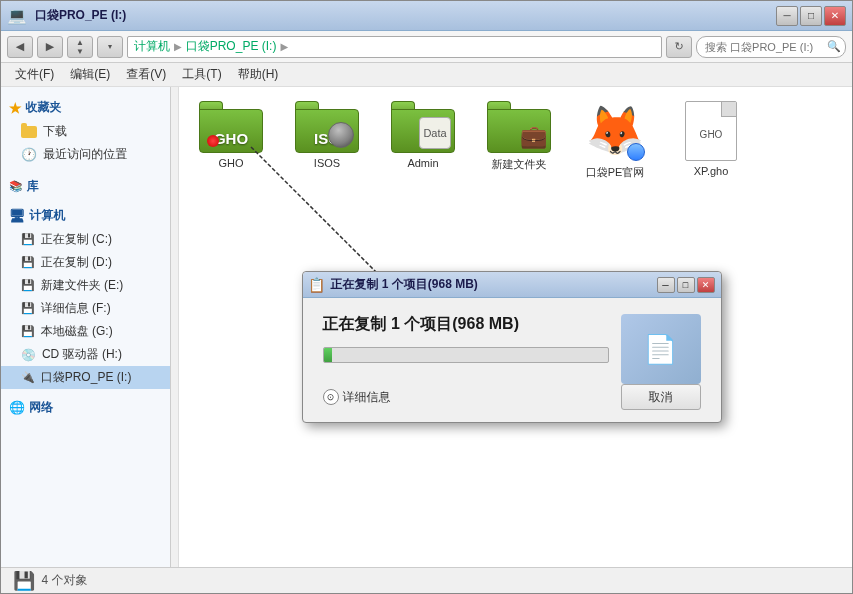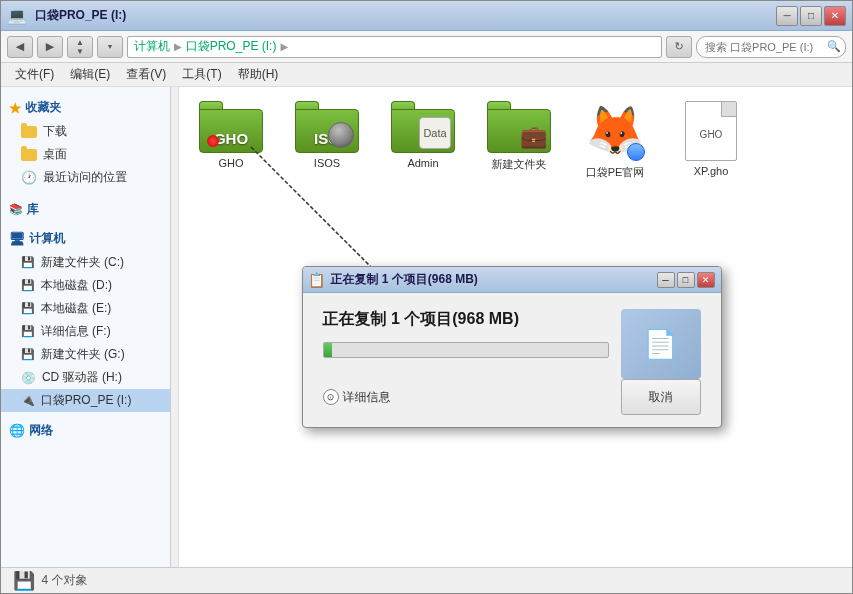--- a/index.html
+++ b/index.html
@@ -463,21 +463,21 @@
       border: 1px solid #888;
       border-radius: 50%;
       display: flex;
       align-items: center;
       justify-content: center;
       font-size: 9px;
       background: white;
     }
     .cancel-btn {
       width: 80px;
-      height: 36px;
+      height: 26px;
       background: linear-gradient(to bottom, #f5f5f5, #e0e0e0);
       border: 1px solid #aaa;
       border-radius: 3px;
       font-size: 12px;
       color: #333;
       cursor: pointer;
       display: flex;
       align-items: center;
       justify-content: center;
     }
@@ -544,58 +544,54 @@
 
       <div class="sidebar-section-title">
         <span class="star-icon">★</span>
         <span>收藏夹</span>
       </div>
       <div class="sidebar-item">
         <div class="folder-icon-sm"></div>
         <span>下载</span>
       </div>
       <div class="sidebar-item">
-        <div class="folder-icon-sm"></div>
-        <span>桌面</span>
-      </div>
-      <div class="sidebar-item">
         <span style="font-size:13px;">🕐</span>
         <span>最近访问的位置</span>
       </div>
 
       <div style="height:8px;"></div>
       <div class="sidebar-section-title">
         <span style="font-size:11px;">📚</span>
         <span>库</span>
       </div>
 
       <div style="height:4px;"></div>
       <div class="sidebar-section-title">
         <span style="font-size:13px;">🖥</span>
         <span>计算机</span>
       </div>
       <div class="sidebar-item">
         <span style="font-size:11px;">💾</span>
-        <span>新建文件夹 (C:)</span>
+        <span>正在复制 (C:)</span>
       </div>
       <div class="sidebar-item">
         <span style="font-size:11px;">💾</span>
-        <span>本地磁盘 (D:)</span>
+        <span>正在复制 (D:)</span>
       </div>
       <div class="sidebar-item">
         <span style="font-size:11px;">💾</span>
-        <span>本地磁盘 (E:)</span>
+        <span>新建文件夹 (E:)</span>
       </div>
       <div class="sidebar-item">
         <span style="font-size:11px;">💾</span>
         <span>详细信息 (F:)</span>
       </div>
       <div class="sidebar-item">
         <span style="font-size:11px;">💾</span>
-        <span>新建文件夹 (G:)</span>
+        <span>本地磁盘 (G:)</span>
       </div>
       <div class="sidebar-item">
         <span style="font-size:12px;">💿</span>
         <span>CD 驱动器 (H:)</span>
       </div>
       <div class="sidebar-item selected">
         <span style="font-size:11px;">🔌</span>
         <span>口袋PRO_PE (I:)</span>
       </div>
 

